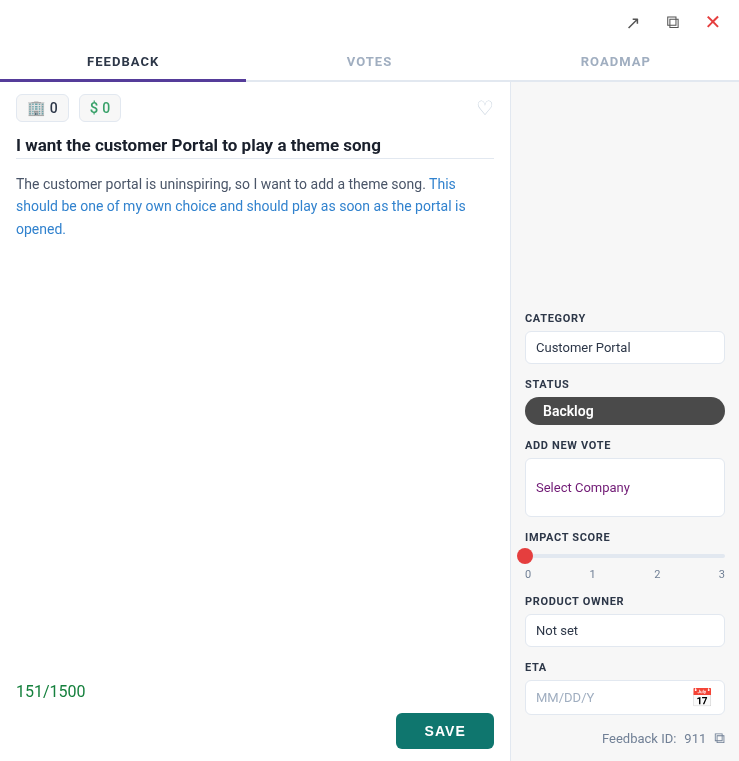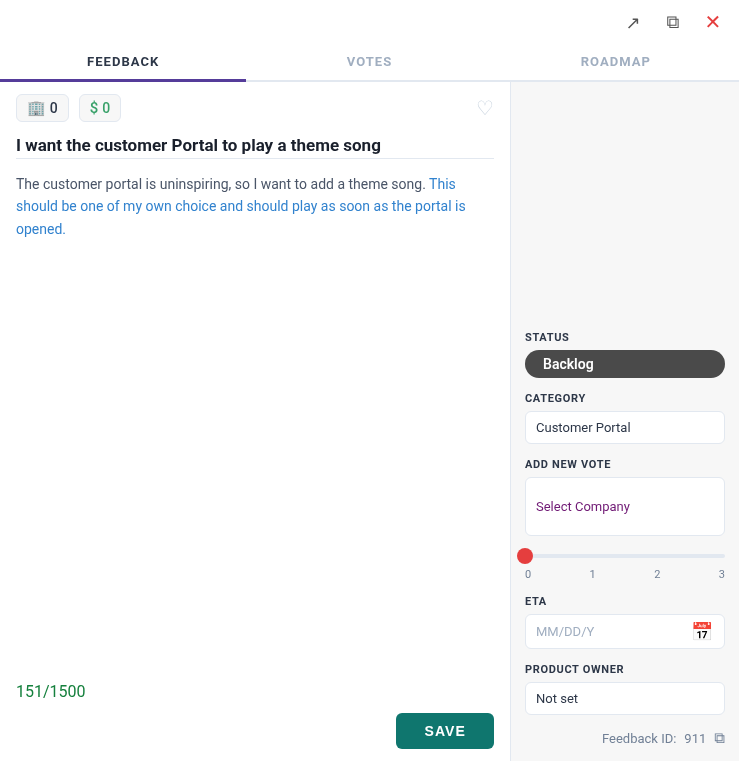--- a/index.html
+++ b/index.html
@@ -315,62 +315,63 @@
 
     <div style="flex:1;"></div>
 
     <div class="char-count">151/1500</div>
     <button class="save-btn">SAVE</button>
   </div>
 
   <div class="right-panel">
 
     <div class="field-section">
+      <div class="field-label">CATEGORY</div>
+      <div class="field-input">Customer Portal</div>
+    </div>
+
+    <div class="field-section">
       <div class="field-label">STATUS</div>
       <span class="status-badge">Backlog</span>
     </div>
 
     <div class="field-section">
-      <div class="field-label">CATEGORY</div>
-      <div class="field-input">Customer Portal</div>
-    </div>
-
-    <div class="field-section">
       <div class="field-label">ADD NEW VOTE</div>
       <div class="select-input">Select Company</div>
     </div>
 
     <div class="field-section">
+      <div class="field-label">IMPACT SCORE</div>
       <div class="slider-container">
         <div class="slider-track">
           <div class="slider-fill"></div>
           <div class="slider-thumb"></div>
         </div>
         <div class="slider-labels">
           <span>0</span>
           <span>1</span>
           <span>2</span>
           <span>3</span>
         </div>
       </div>
     </div>
 
     <div class="field-section">
+      <div class="field-label">PRODUCT OWNER</div>
+      <div class="field-input">Not set</div>
+    </div>
+
+    <div class="field-section">
       <div class="field-label">ETA</div>
       <div class="eta-row">
         <span class="eta-input-text">MM/DD/Y</span>
         <span class="calendar-icon">📅</span>
       </div>
     </div>
 
-    <div class="field-section">
-      <div class="field-label">PRODUCT OWNER</div>
-      <div class="field-input">Not set</div>
-    </div>
-
     <div class="feedback-id-row">
       <span>Feedback ID:</span>
       <span>911</span>
       <span class="copy-icon">⧉</span>
     </div>
 
   </div>
 </div>
 
 </body></html>

